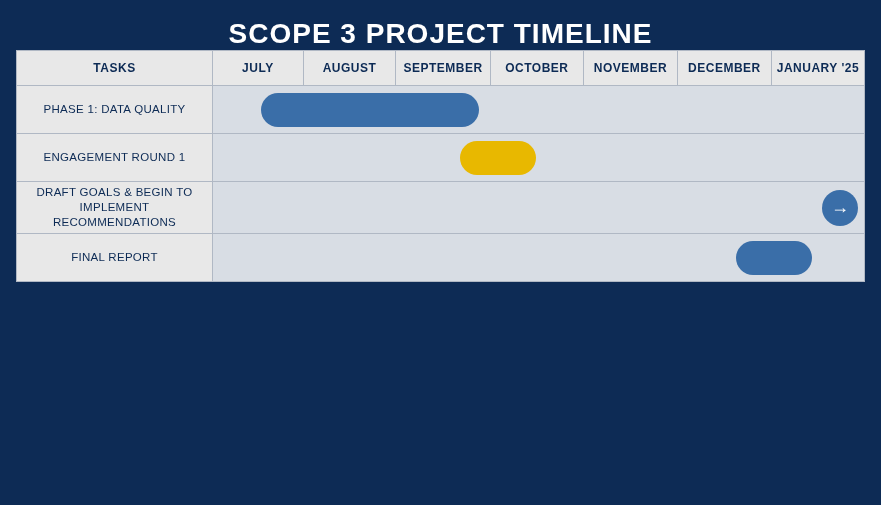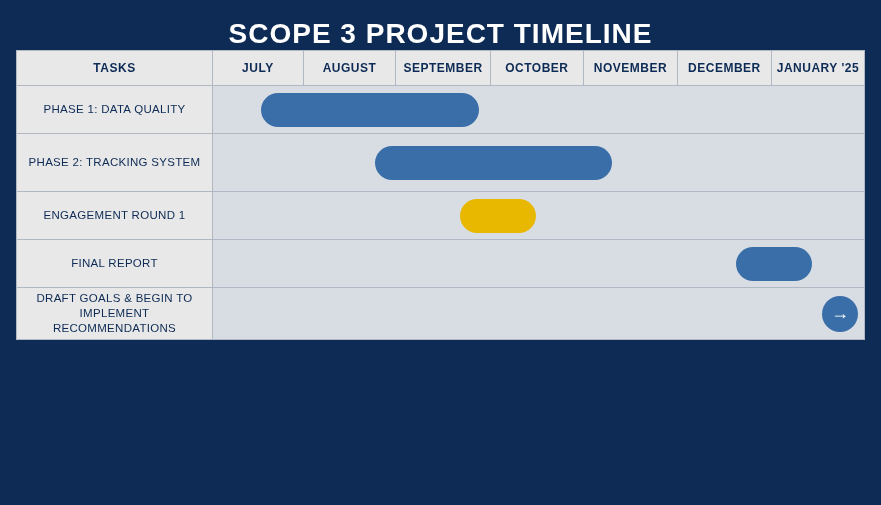--- a/index.html
+++ b/index.html
@@ -113,37 +113,31 @@
     </tr>
   </thead>
   <tbody id="gantt-body">
   <tr>
         <td class="task-cell">PHASE 1: DATA QUALITY</td>
         <td colspan="7" style="background: rgb(216, 221, 228); position: relative; padding: 0px; height: 48px;">
           <div class="bar bar-blue" style="left: 47.5px; width: 218.5px; position: absolute; top: 50%; transform: translateY(-50%); border-radius: 22px; height: 34px;"></div>
         </td>
       </tr>
       <tr>
-        <td class="task-cell">PHASE 2: TRACKING SYSTEM</td>
-        <td colspan="7" style="background: rgb(216, 221, 228); position: relative; padding: 0px; height: 58px;">
-          <div class="bar bar-blue" style="left: 161.5px; width: 237.5px; position: absolute; top: 50%; transform: translateY(-50%); border-radius: 22px; height: 34px;"></div>
+        <td class="task-cell">ENGAGEMENT ROUND 1</td>
+        <td colspan="7" style="background: rgb(216, 221, 228); position: relative; padding: 0px; height: 48px;">
+          <div class="bar bar-yellow" style="left: 247px; width: 76px; position: absolute; top: 50%; transform: translateY(-50%); border-radius: 22px; height: 34px;"></div>
         </td>
       </tr>
       <tr>
-        <td class="task-cell">ENGAGEMENT ROUND 1</td>
-        <td colspan="7" style="background: rgb(216, 221, 228); position: relative; padding: 0px; height: 48px;">
-          <div class="bar bar-yellow" style="left: 247px; width: 76px; position: absolute; top: 50%; transform: translateY(-50%); border-radius: 22px; height: 34px;"></div>
+        <td class="task-cell">DRAFT GOALS &amp; BEGIN TO IMPLEMENT RECOMMENDATIONS</td>
+        <td colspan="7" style="background: rgb(216, 221, 228); position: relative; padding: 0px; height: 52px;">
+          <div class="arrow-circle" style="position: absolute; right: 6px; top: 50%; transform: translateY(-50%); width: 36px; height: 36px; background: rgb(58, 110, 168); border-radius: 50%; display: flex; align-items: center; justify-content: center; color: white; font-size: 18px;">→</div>
         </td>
       </tr>
       <tr>
         <td class="task-cell">FINAL REPORT</td>
         <td colspan="7" style="background: rgb(216, 221, 228); position: relative; padding: 0px; height: 48px;">
           <div class="bar bar-blue" style="left: 522.5px; width: 76px; position: absolute; top: 50%; transform: translateY(-50%); border-radius: 22px; height: 34px;"></div>
         </td>
       </tr>
-      <tr>
-        <td class="task-cell">DRAFT GOALS &amp; BEGIN TO IMPLEMENT RECOMMENDATIONS</td>
-        <td colspan="7" style="background: rgb(216, 221, 228); position: relative; padding: 0px; height: 52px;">
-          <div class="arrow-circle" style="position: absolute; right: 6px; top: 50%; transform: translateY(-50%); width: 36px; height: 36px; background: rgb(58, 110, 168); border-radius: 50%; display: flex; align-items: center; justify-content: center; color: white; font-size: 18px;">→</div>
-        </td>
-      </tr>
     </tbody>
 </table>
 
 </body></html>

